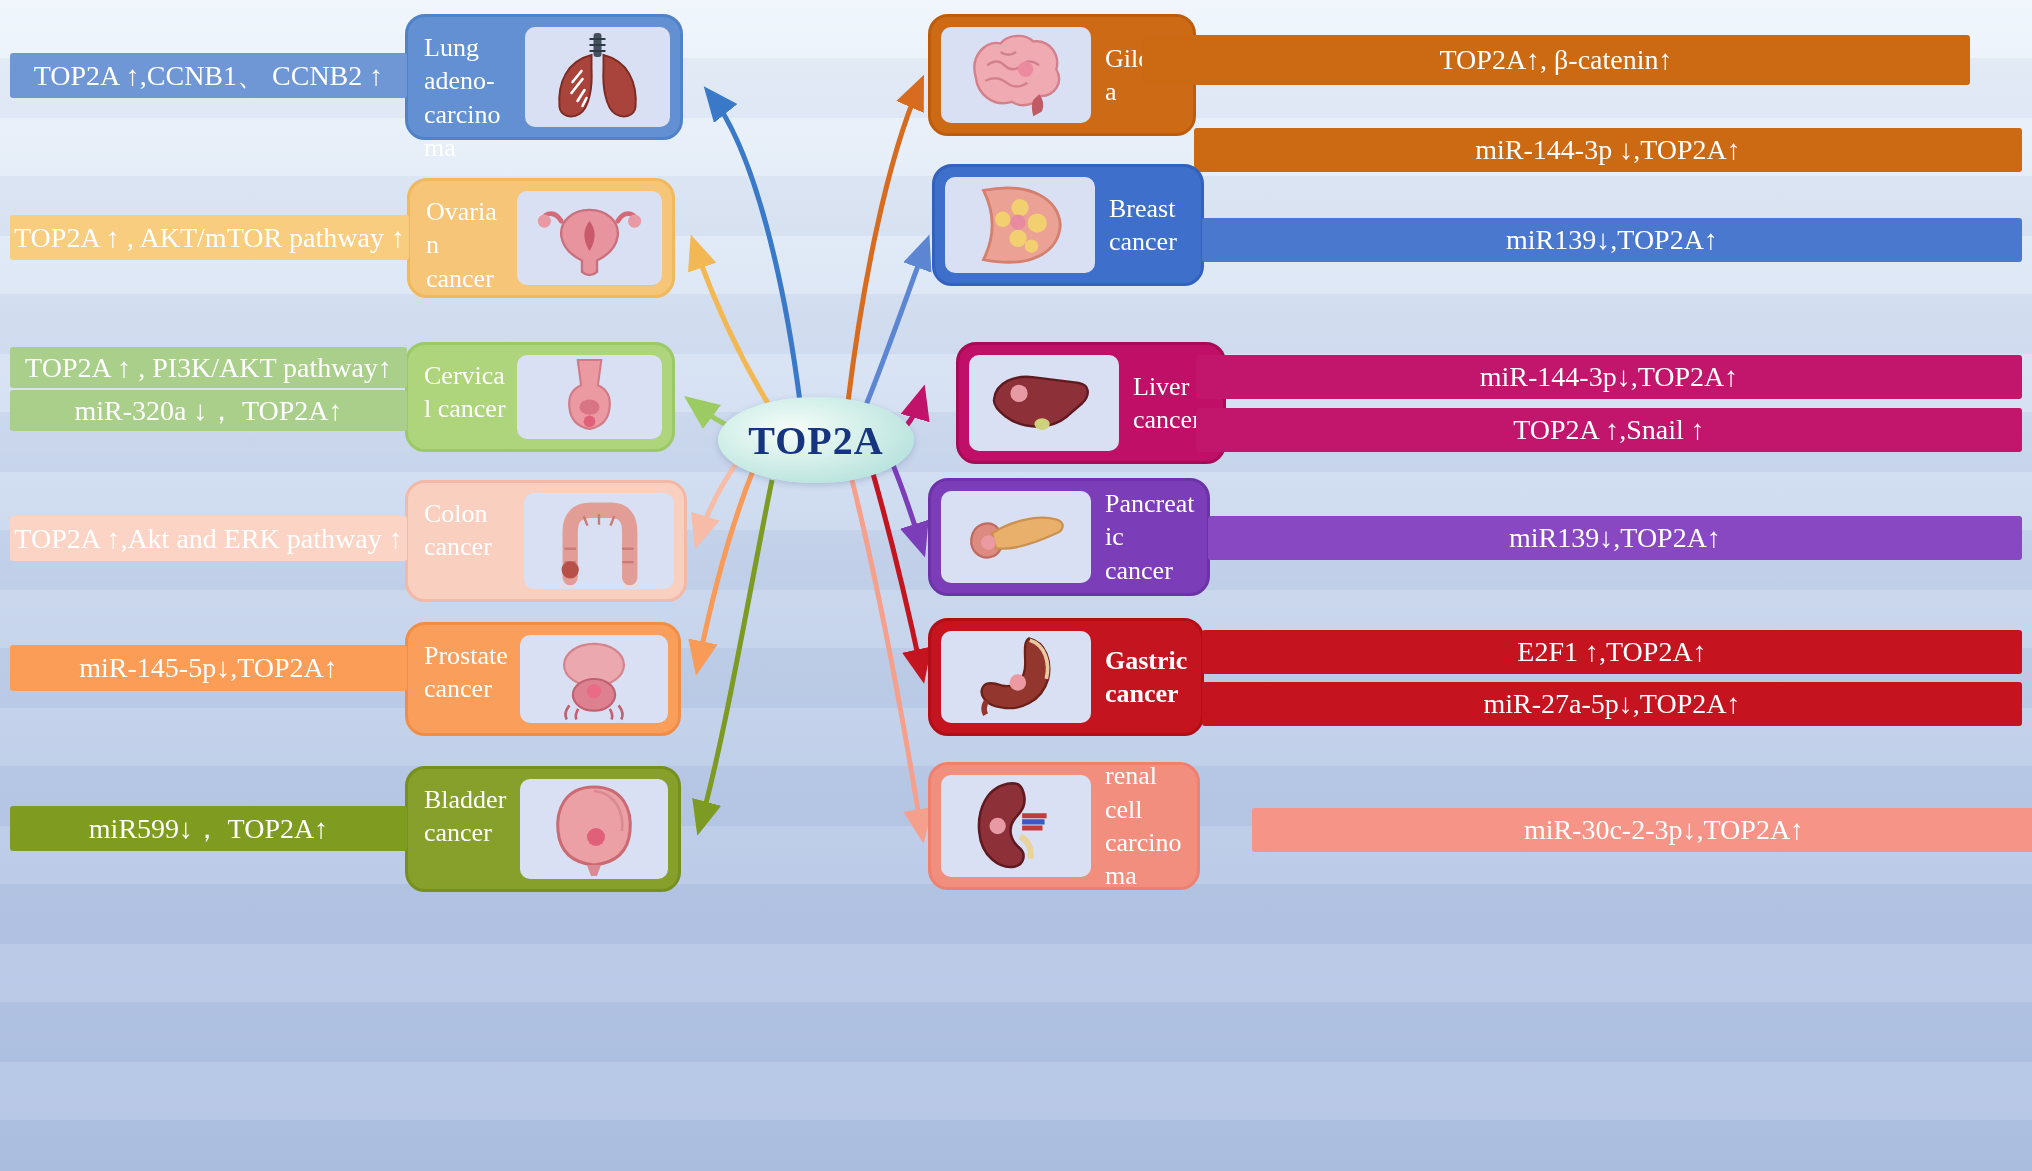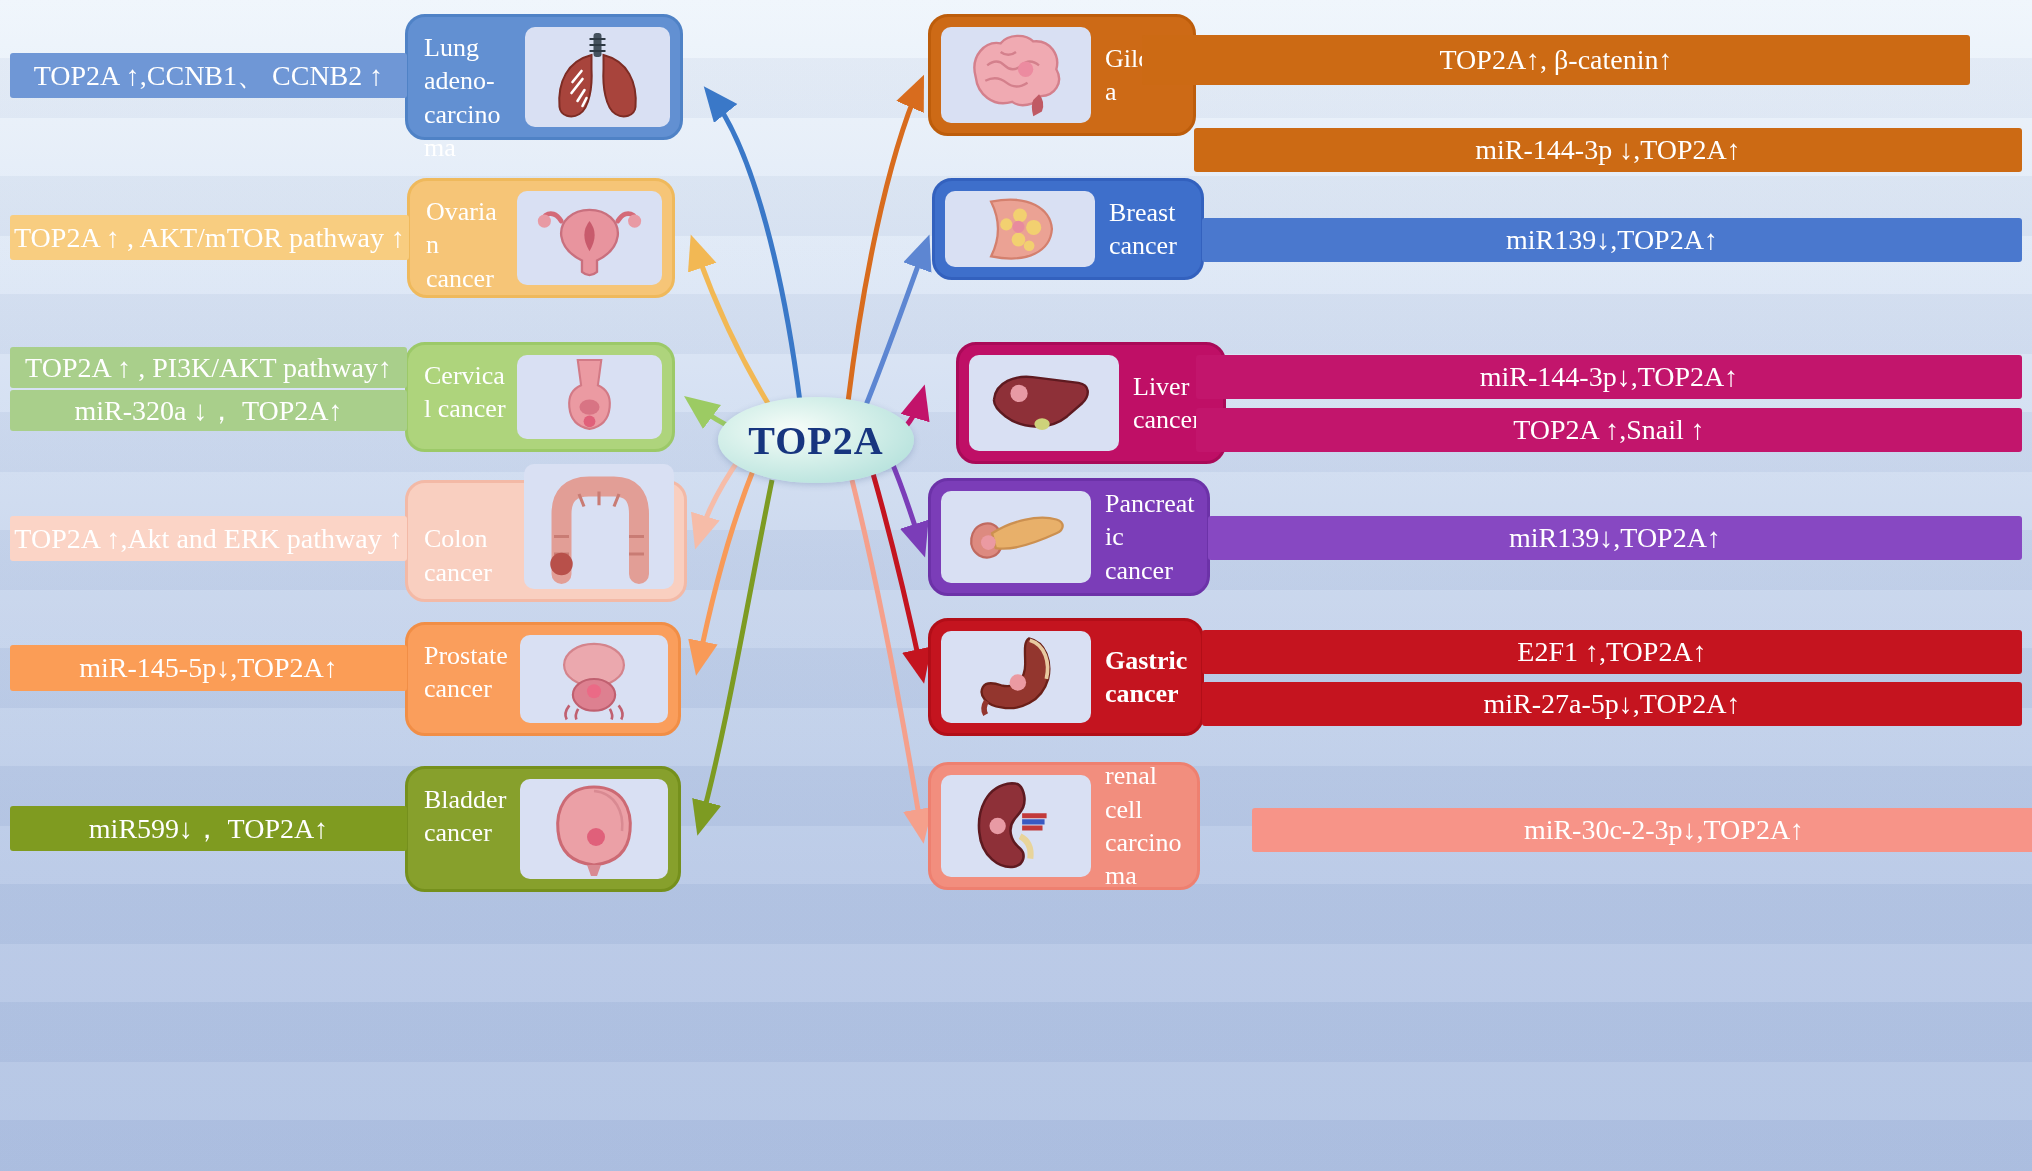--- a/index.html
+++ b/index.html
@@ -141,21 +141,21 @@
       <svg viewBox="0 0 120 100">
         <path d="M46 6 h28 l-4 30 q16 7 14 26 q-2 22 -24 26 q-22 -4 -24 -26 q-2 -19 14 -26 Z" fill="#eb9aa2" stroke="#d27a86" stroke-width="2.5"></path>
         <ellipse cx="60" cy="62" rx="12" ry="9" fill="#d87484"></ellipse>
         <circle cx="60" cy="79" r="7" fill="#e0607a"></circle>
       </svg>
     </div>
   </div>
   <div class="bar" style="left:10px;top:347px;width:397px;height:41px;background:#a9cf8b;">TOP2A ↑ , PI3K/AKT  pathway↑</div>
   <div class="bar" style="left:10px;top:390px;width:397px;height:41px;background:#a9cf8b;">miR-320a ↓， TOP2A↑</div>
 
-  <div class="card" style="left:405px;top:480px;width:282px;height:122px;background:#f9cfc0;border-color:#f3b9a6;align-items:flex-end;">
+  <div class="card" style="left:405px;top:480px;width:282px;height:122px;background:#f9cfc0;border-color:#f3b9a6;">
     <div class="title">Colon cancer</div>
     <div class="panel" style="width:150px;">
       <svg viewBox="0 0 120 100">
         <path d="M30 88 V40 Q30 18 52 18 H72 Q92 18 92 40 V88" fill="none" stroke="#e29e96" stroke-width="16" stroke-linecap="round"></path>
         <path d="M24 58 h12 M24 72 h12 M84 58 h12 M84 72 h12 M44 24 l4 10 M60 22 v11 M76 24 l-4 10" stroke="#c97c74" stroke-width="2.5"></path>
         <circle cx="30" cy="80" r="9" fill="#b8504a"></circle>
       </svg>
     </div>
   </div>
   <div class="bar" style="left:10px;top:516px;width:397px;height:45px;background:#fbd4c6;">TOP2A ↑,Akt and ERK pathway ↑</div>
@@ -193,21 +193,21 @@
         <path d="M30 40 q10 -8 18 0 q8 8 18 0 q8 -8 18 0 M28 56 q12 -6 22 2 q10 8 22 0 M44 26 q8 6 16 0" stroke="#d4808c" stroke-width="2.5" fill="none"></path>
         <path d="M84 70 q7 8 3 18 l-9 5 q-3 -11 0 -17 Z" fill="#c05a64"></path>
         <circle cx="70" cy="44" r="8" fill="#ec8ba0"></circle>
       </svg>
     </div>
     <div class="title vcenter">Giloma</div>
   </div>
   <div class="bar" style="left:1142px;top:35px;width:828px;height:50px;background:#cc6a14;text-align:center;">TOP2A↑, β-catenin↑</div>
   <div class="bar" style="left:1194px;top:84px;width:828px;height:44px;background:#cc6a14;margin-top:44px;">miR-144-3p ↓,TOP2A↑</div>
 
-  <div class="card" style="left:932px;top:178px;width:272px;height:102px;background:#3e6fcb;border-color:#3361be;">
+  <div class="card" style="left:932px;top:164px;width:272px;height:122px;background:#3e6fcb;border-color:#3361be;">
     <div class="panel" style="width:150px;">
       <svg viewBox="0 0 120 100">
         <path d="M22 14 C72 4 100 24 102 50 C100 78 72 96 22 86 C34 62 34 38 22 14 Z" fill="#eba294" stroke="#d4806e" stroke-width="3"></path>
         <circle cx="60" cy="32" r="9" fill="#f2d070"></circle>
         <circle cx="78" cy="48" r="10" fill="#f2d070"></circle>
         <circle cx="58" cy="64" r="9" fill="#f2d070"></circle>
         <circle cx="42" cy="44" r="8" fill="#f2d070"></circle>
         <circle cx="72" cy="72" r="7" fill="#f2d070"></circle>
         <circle cx="58" cy="47" r="8" fill="#e88b9e"></circle>
       </svg>

